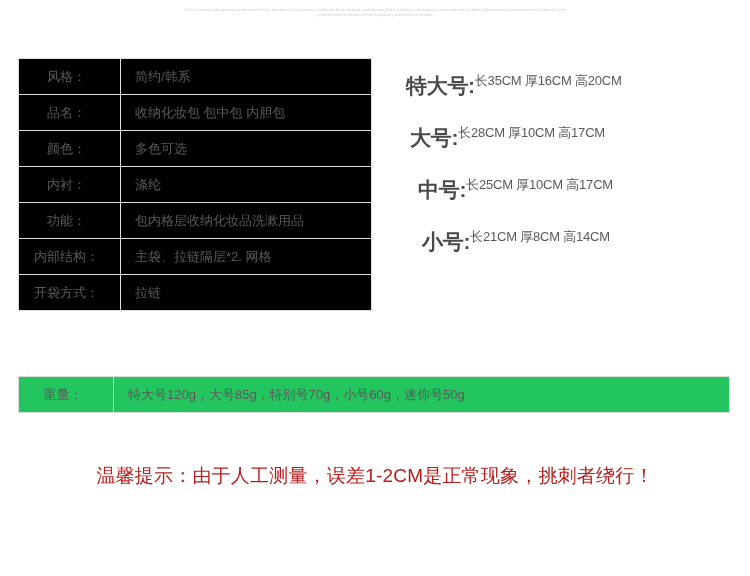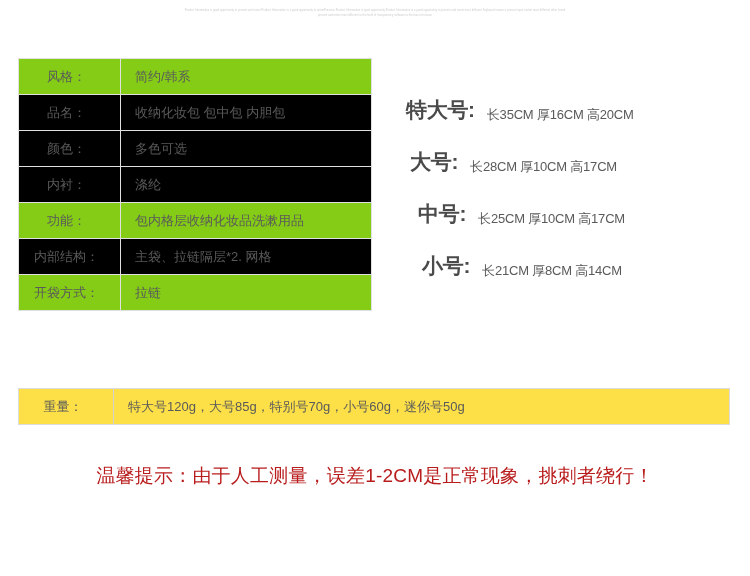--- a/index.html
+++ b/index.html
@@ -61,30 +61,30 @@
   .spec-table td.k {
     width: 95px;
     text-align: center;
     padding-right: 6px;
   }
   .spec-table td.v {
     padding-left: 14px;
     text-align: left;
   }
   .spec-table tr.alt td { background: #000000; }
-  .spec-table tr.plain td { background: #84cc16; margin-left: 8px; }
+  .spec-table tr.plain td { background: #000000; margin-left: 8px; }
 
   
   .weight-band {
     position: absolute;
     left: 18px;
-    top: 388px;
+    top: 376px;
     width: 712px;
     height: 37px;
-    background: #fde047;
+    background: #22c55e;
     border: 1px solid #dcdcdc;
     box-sizing: border-box;
   }
   .weight-band .wb-key {
     position: absolute;
     left: 0;
     top: 0;
     width: 95px;
     height: 100%;
     display: flex;
@@ -113,23 +113,22 @@
   
   .size-list {
     position: absolute;
     left: 404px;
     top: 72px;
     width: 330px;
   }
   .size-row {
     height: 52px;
     display: flex;
-    align-items: flex-end;
+    align-items: flex-start;
     white-space: nowrap;
-    gap: 12px;
   }
   .size-row .sz-label {
     font-weight: bold;
     font-size: 21px;
     color: #4a4a4a;
     letter-spacing: -0.3px;
   }
   .size-row .sz-dims {
     font-size: 13px;
     color: #5a5a5a;

